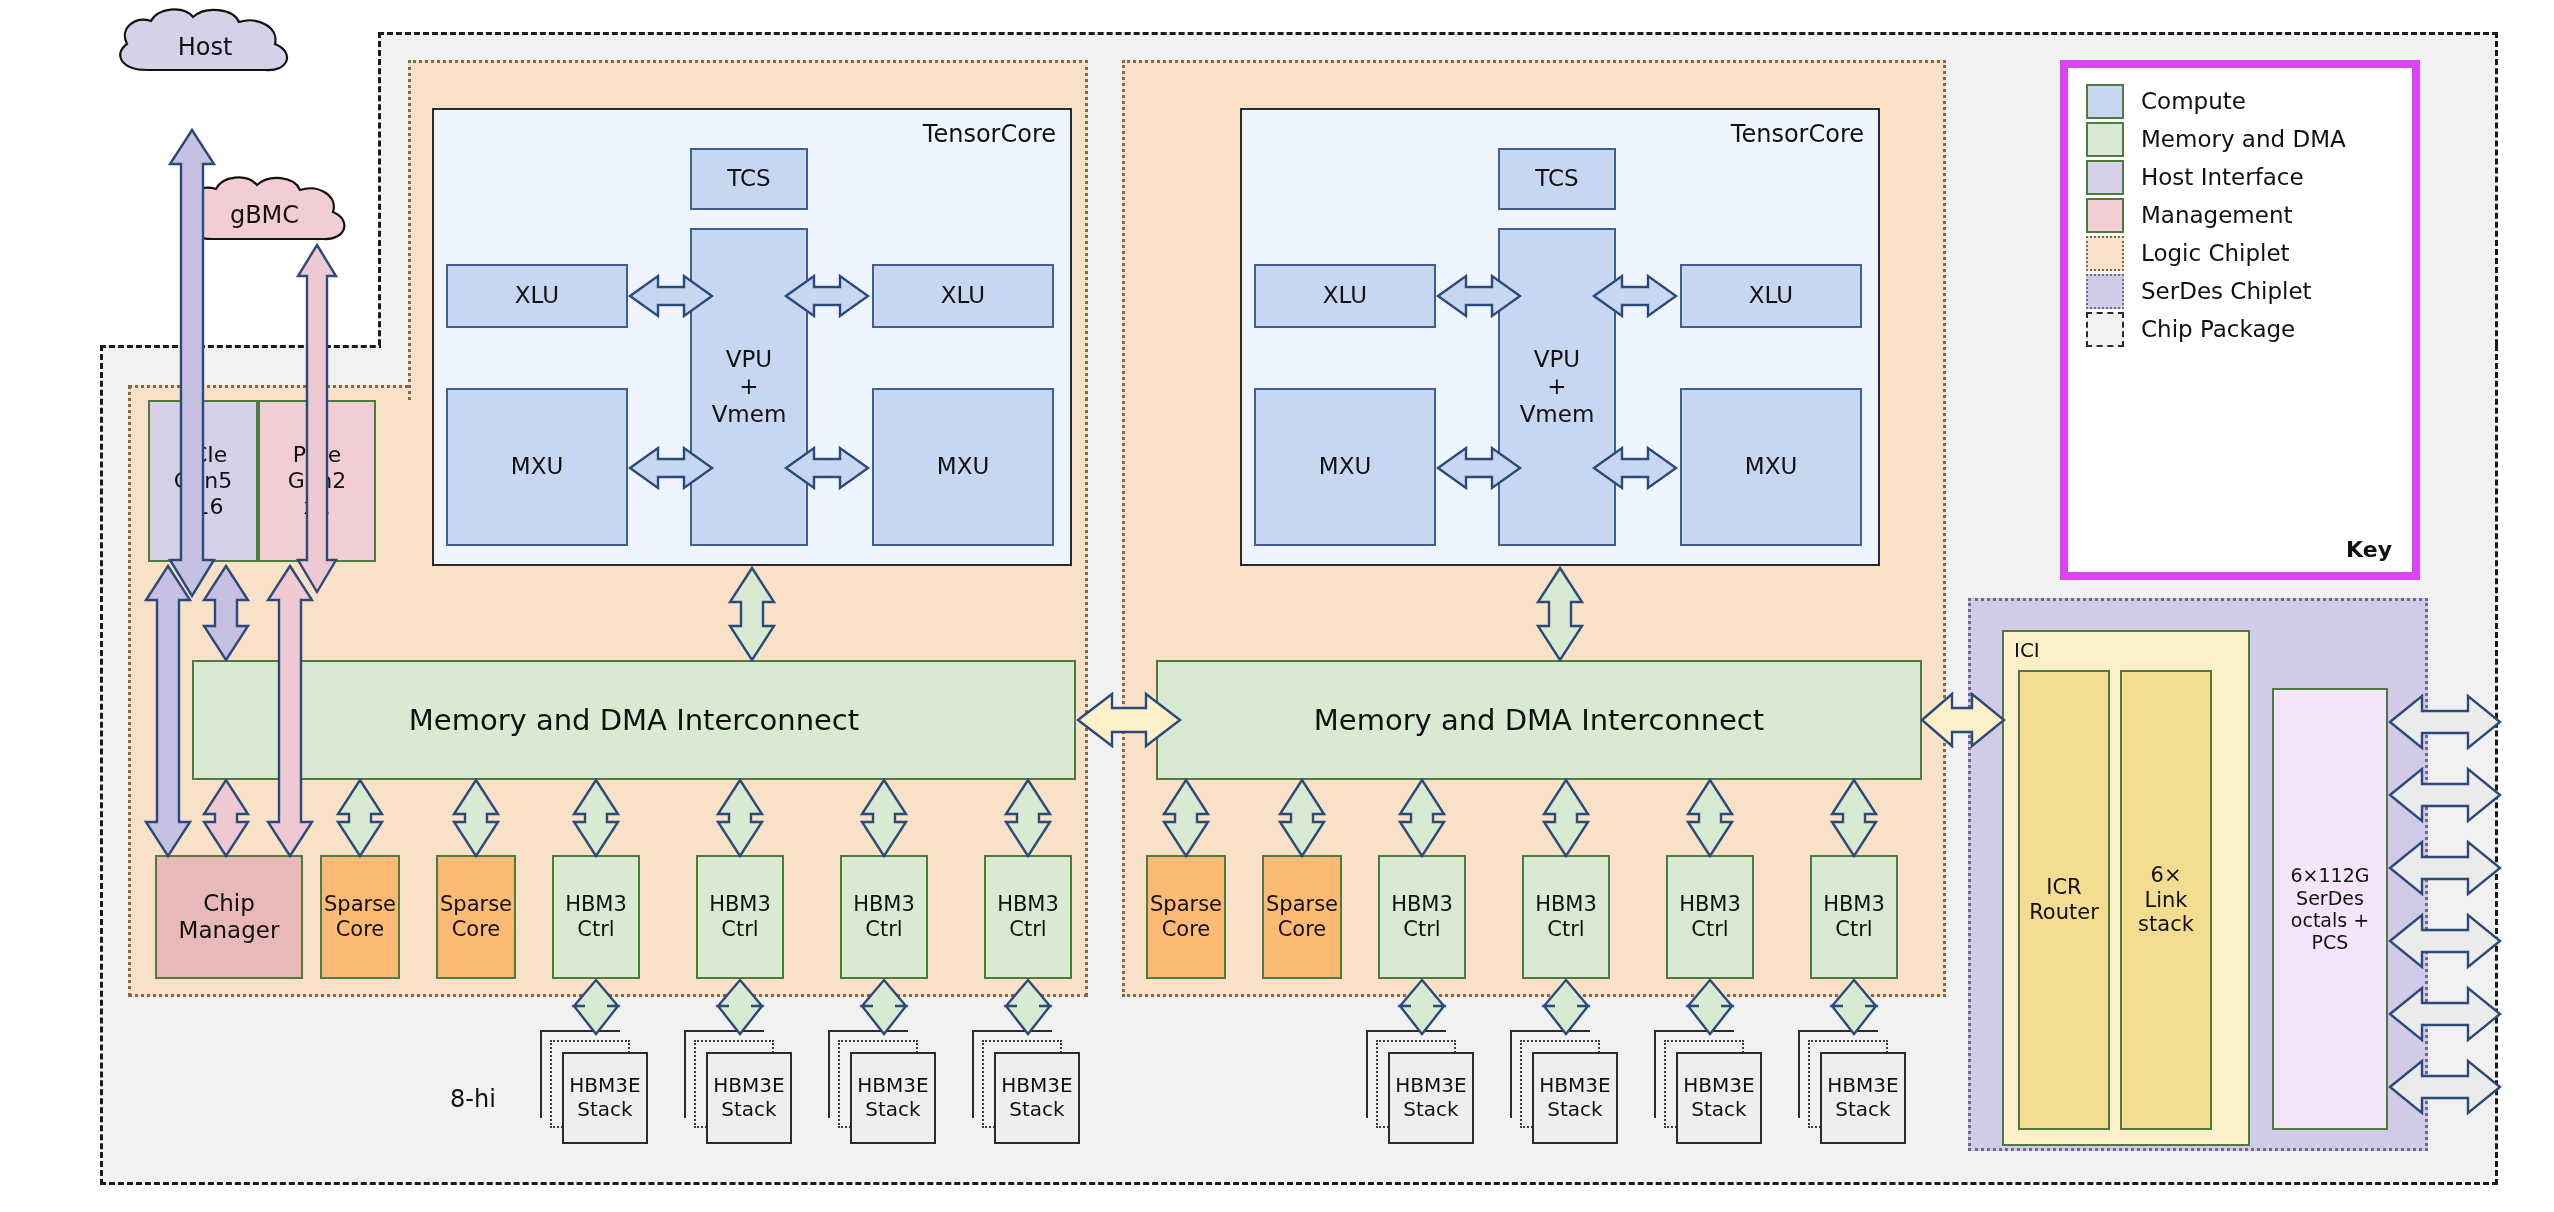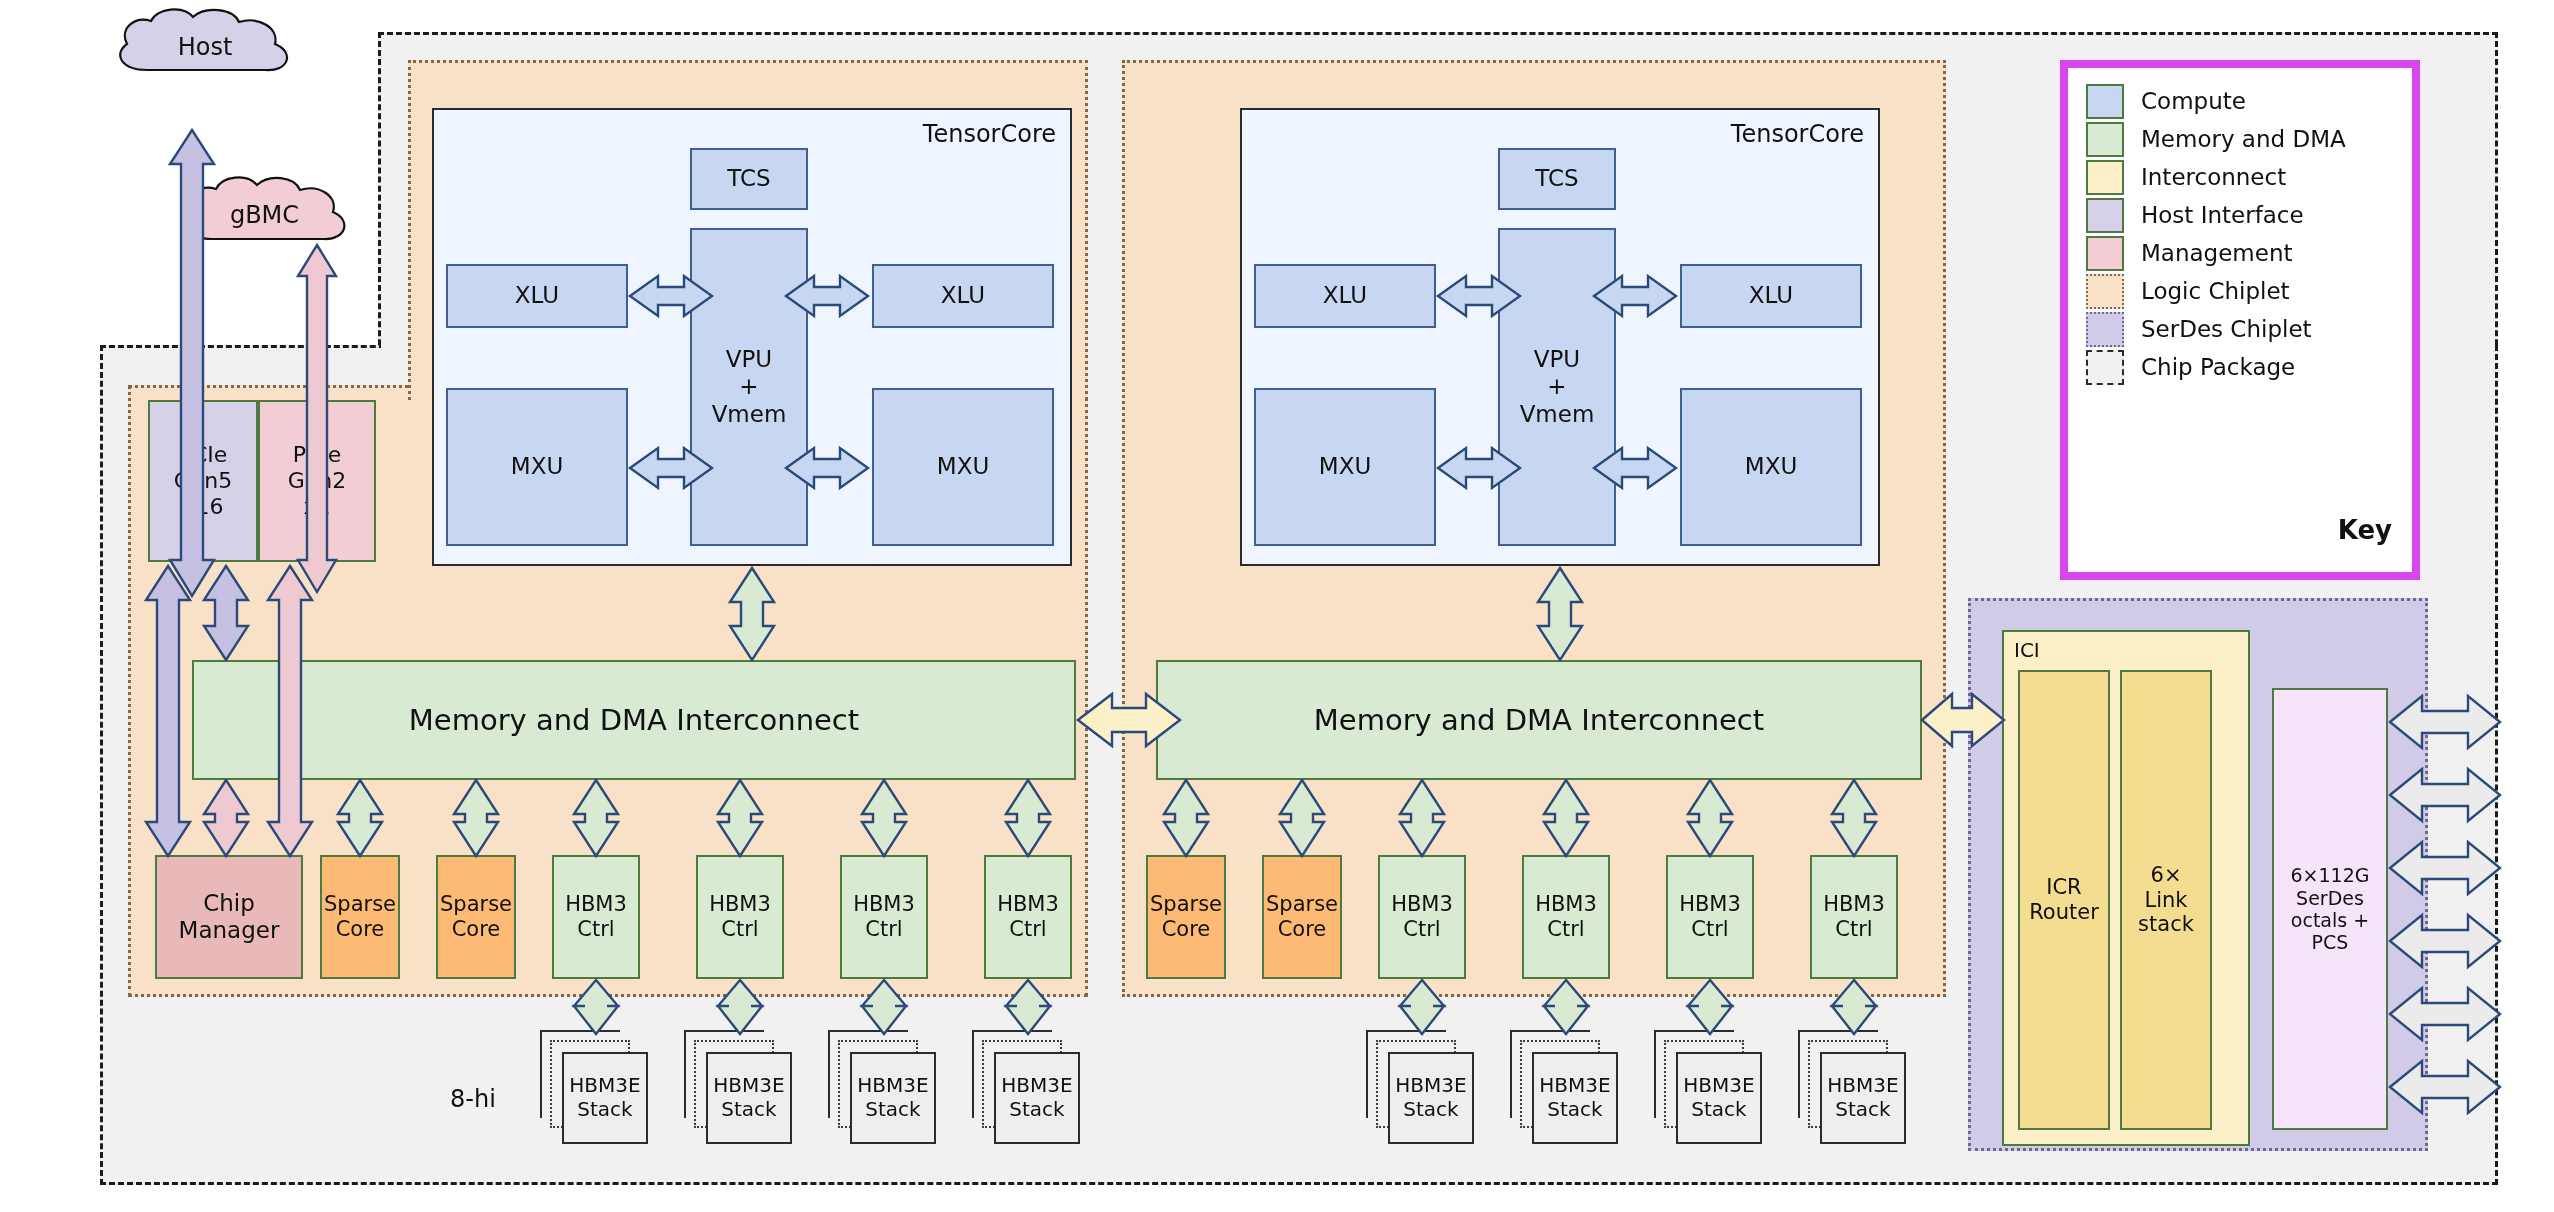--- a/index.html
+++ b/index.html
@@ -37,21 +37,21 @@
 
   
   .key{background:#ffffff;border:8px solid #d946ef;}
   .key-row{display:flex;align-items:center;height:38px;margin-left:18px;}
   .sw{width:34px;height:31px;margin-right:17px;flex:0 0 auto;}
   .sw.solid{border:2px solid #4e7a3f;}
   .sw.dotted{border:2px dotted #7a6a52;}
   .sw.dotted2{border:2px dotted #6f6790;}
   .sw.dashed{border:2px dashed #2b2b2b;background:#f1f1f1;}
   .key-lbl{font-size:23px;}
-  .key-word{position:absolute;right:20px;bottom:27px;font-size:26px;font-weight:bold;}
+  .key-word{position:absolute;right:20px;bottom:10px;font-size:22px;font-weight:bold;}
 
   
   svg.arrows{position:absolute;left:0;top:0;width:2554px;height:1212px;pointer-events:none;}
 </style>
 </head>
 <body>
 
 <div class="abs pkg" style="left:378px;top:32px;width:2120px;height:702px;border-bottom:none;background:#f1f1f1;"></div>
 <div class="abs pkg2" style="left:100px;top:345px;width:2398px;height:840px;background:#f1f1f1;"></div>
 
@@ -333,24 +333,20 @@
   <div style="padding-top:14px;">
     <div class="key-row">
       <div class="sw solid" style="background:#c7d7f2;"></div>
       <span class="key-lbl">Compute</span>
     </div>
     <div class="key-row">
       <div class="sw solid" style="background:#d8ead1;"></div>
       <span class="key-lbl">Memory and DMA</span>
     </div>
     <div class="key-row">
-      <div class="sw solid" style="background:#fbf0c8;"></div>
-      <span class="key-lbl">Interconnect</span>
-    </div>
-    <div class="key-row">
       <div class="sw solid" style="background:#d6d0e9;"></div>
       <span class="key-lbl">Host Interface</span>
     </div>
     <div class="key-row">
       <div class="sw solid" style="background:#f2ced4;"></div>
       <span class="key-lbl">Management</span>
     </div>
     <div class="key-row">
       <div class="sw dotted" style="background:#f9e1c8;"></div>
       <span class="key-lbl">Logic Chiplet</span>

